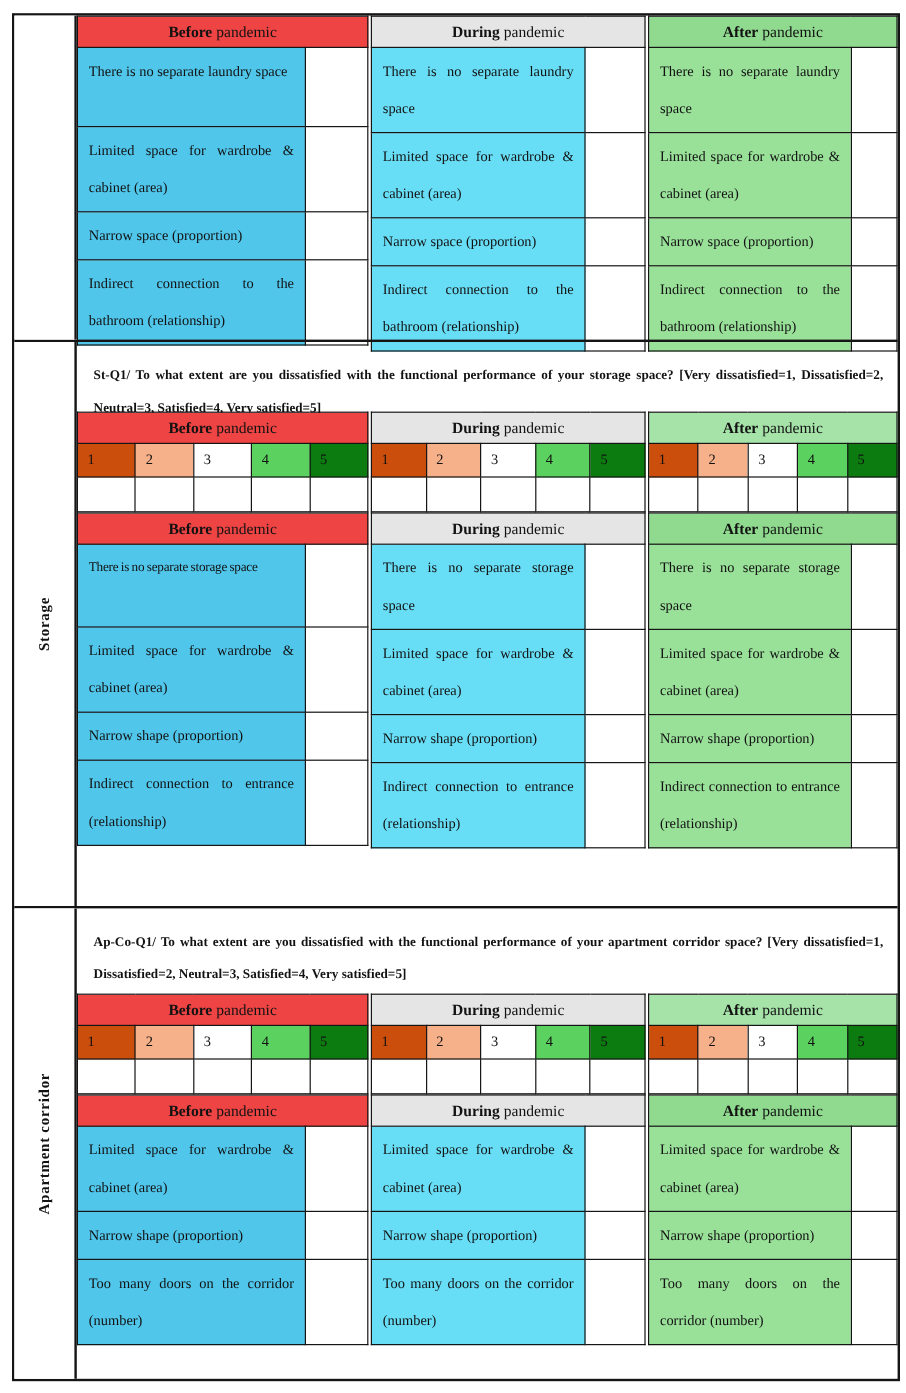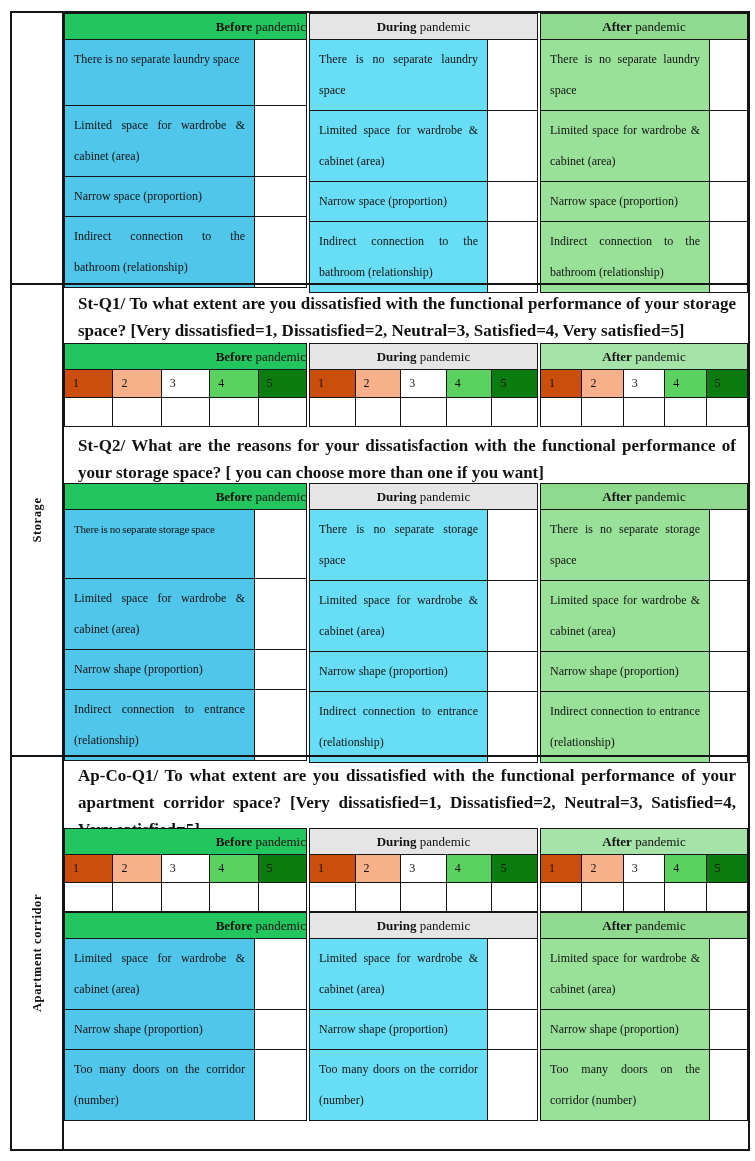--- a/index.html
+++ b/index.html
@@ -11,33 +11,33 @@
   .sect-2,.sect-3{border-top:2px solid #151515;}
   .sect-1{height:270px;}
   .sect-2{height:472px;}
   .sect-3{flex:1 1 auto;}
   .side{width:50px;flex:none;border-right:2px solid #151515;position:relative;background:#fff;}
   .vlabel{position:absolute;left:50%;top:50%;transform:translate(-50%,-50%) rotate(-90deg);
           font-weight:bold;font-size:12.5px;letter-spacing:.6px;white-space:nowrap;}
   .content{flex:1 1 auto;min-width:0;display:flex;flex-direction:column;}
 
   
-  .question{margin:0;font-weight:bold;font-size:17px;line-height:27px;
-            padding:5px 12px 0 14px;text-align:justify;box-sizing:border-box;}
+  .question{margin:0;font-weight:bold;font-size:11px;line-height:27px;
+            padding:15px 12px 0 14px;text-align:justify;box-sizing:border-box;}
   .qh58{height:58px;} .qh56{height:56px;} .qh55{height:71px;}
 
   
   .rrow{display:flex;gap:2px;align-items:flex-start;}
   .w-b{width:243px;flex:none;} .w-d{width:229px;flex:none;} .w-a{flex:1 1 auto;min-width:0;}
   table.gt{width:100%;border-collapse:collapse;table-layout:fixed;}
   table.gt td{border:1px solid #151515;box-sizing:border-box;}
 
   .hdr{height:26px;text-align:center;font-size:13px;vertical-align:middle;padding:0;}
   .hdr .bw{font-weight:bold;}
-  .bg-bh{background:#22c55e;text-align:right;} .bg-dh{background:#e5e5e5;} .bg-ah{background:#8FDA8F;}
+  .bg-bh{background:#ef4444;} .bg-dh{background:#e5e5e5;} .bg-ah{background:#8FDA8F;}
   .bg-ash{background:#A6E3A9;}
   .bg-b{background:#50C6EB;} .bg-d{background:#68DEF6;} .bg-a{background:#99E099;}
 
   .reason{padding:4px 9px;text-align:justify;line-height:31px;vertical-align:top;font-size:12px;}
   .fit1{font-size:11px;letter-spacing:-.2px;word-spacing:-.5px;}
   .ans{background:#ffffff;}
   .col-ans-b{width:52px;} .col-ans-d{width:50px;} .col-ans-a{width:38px;}
 
   .h66{height:66px;} .h70{height:70px;} .h38{height:38px;} .h68{height:68px;}
   .h69{height:69px;} .h67{height:67px;}
@@ -226,21 +226,20 @@
                     <td class="ecell"></td>
                     <td class="ecell"></td>
                     <td class="ecell"></td>
                     <td class="ecell"></td>
             </tr>
           </tbody>
               </table>
             </div>
         </div>
 
-        <p class="question qh56">St-Q2/ What are the reasons for your dissatisfaction with the functional performance of your storage space? [ you can choose more than one if you want]</p>
 
         <div class="rrow">
           <div class="w-b">
               <table class="gt">
             <colgroup>
                   <col>
                   <col class="col-ans-b">
                 </colgroup>
             <tbody>
                   <tr>

